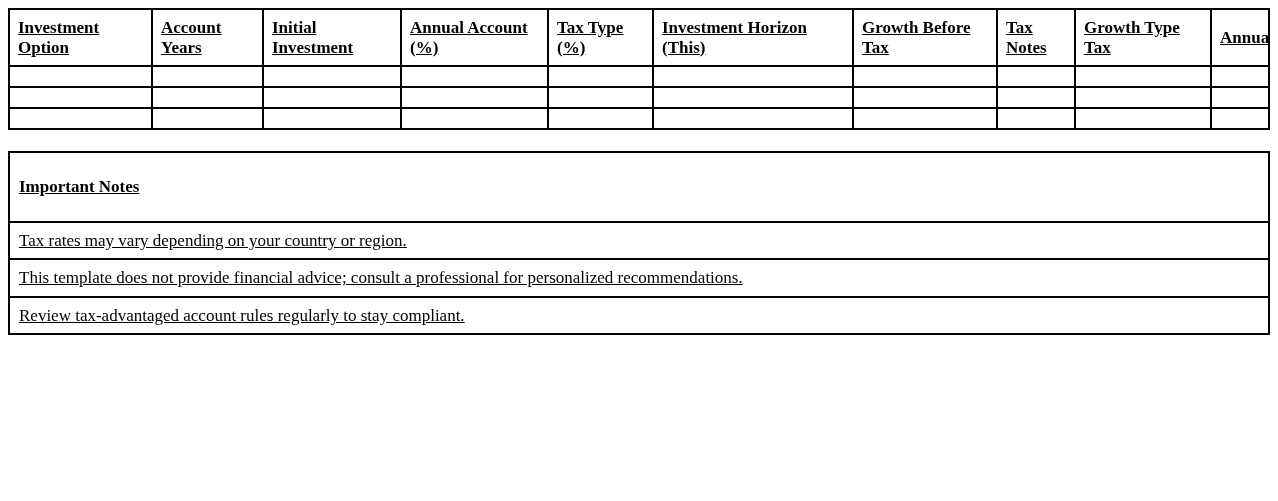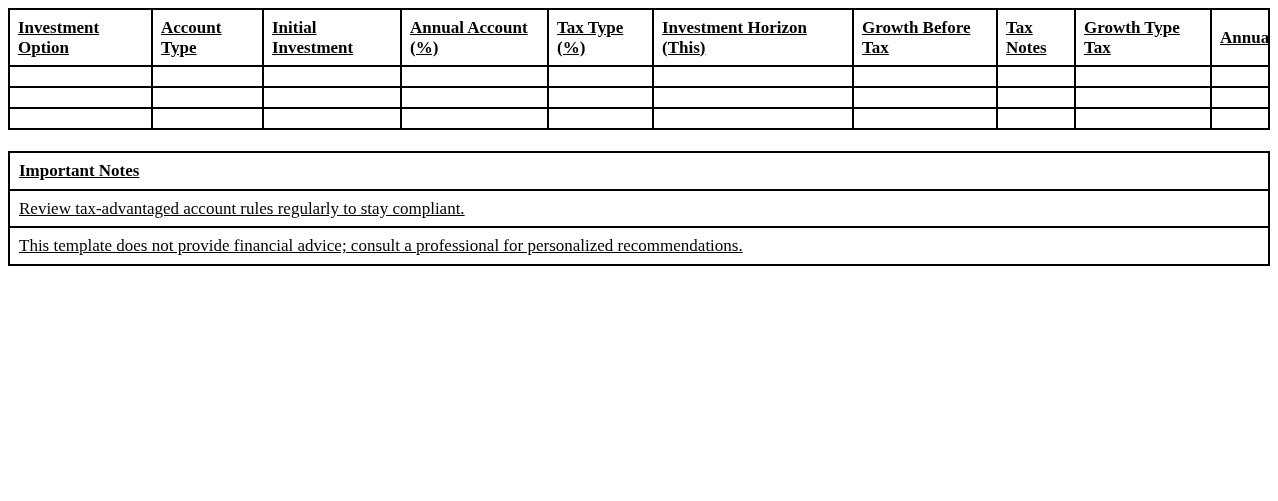--- a/index.html
+++ b/index.html
@@ -35,21 +35,21 @@
   }
   .grid td.empty-cell {
     height: 19px;
     padding: 0 8px;
   }
   table.notes {
     margin-top: 21px;
   }
   .notes th {
     font-weight: bold;
-    padding: 8px 9px;
+    padding: 24px 9px;
   }
   .notes td {
     font-weight: normal;
     padding: 8px 9px;
   }
 </style>
 </head>
 <body>
 
 <table class="grid">
@@ -61,21 +61,21 @@
     <col style="width:105px">
     <col style="width:200px">
     <col style="width:144px">
     <col style="width:78px">
     <col style="width:136px">
     <col>
   </colgroup>
   <thead>
     <tr>
       <th>Investment Option</th>
-      <th>Account Type</th>
+      <th>Account Years</th>
       <th>Initial Investment</th>
       <th>Annual Account (%)</th>
       <th>Tax Type (%)</th>
       <th>Investment Horizon (This)</th>
       <th>Growth Before Tax</th>
       <th>Tax Notes</th>
       <th>Growth Type Tax</th>
       <th>Annual</th>
     </tr>
   </thead>
@@ -120,19 +120,22 @@
 </table>
 
 <table class="notes">
   <thead>
     <tr>
       <th>Important Notes</th>
     </tr>
   </thead>
   <tbody>
     <tr>
-      <td>Review tax-advantaged account rules regularly to stay compliant.</td>
+      <td>Tax rates may vary depending on your country or region.</td>
     </tr>
     <tr>
       <td>This template does not provide financial advice; consult a professional for personalized recommendations.</td>
+    </tr>
+    <tr>
+      <td>Review tax-advantaged account rules regularly to stay compliant.</td>
     </tr>
   </tbody>
 </table>
 
 </body></html>

